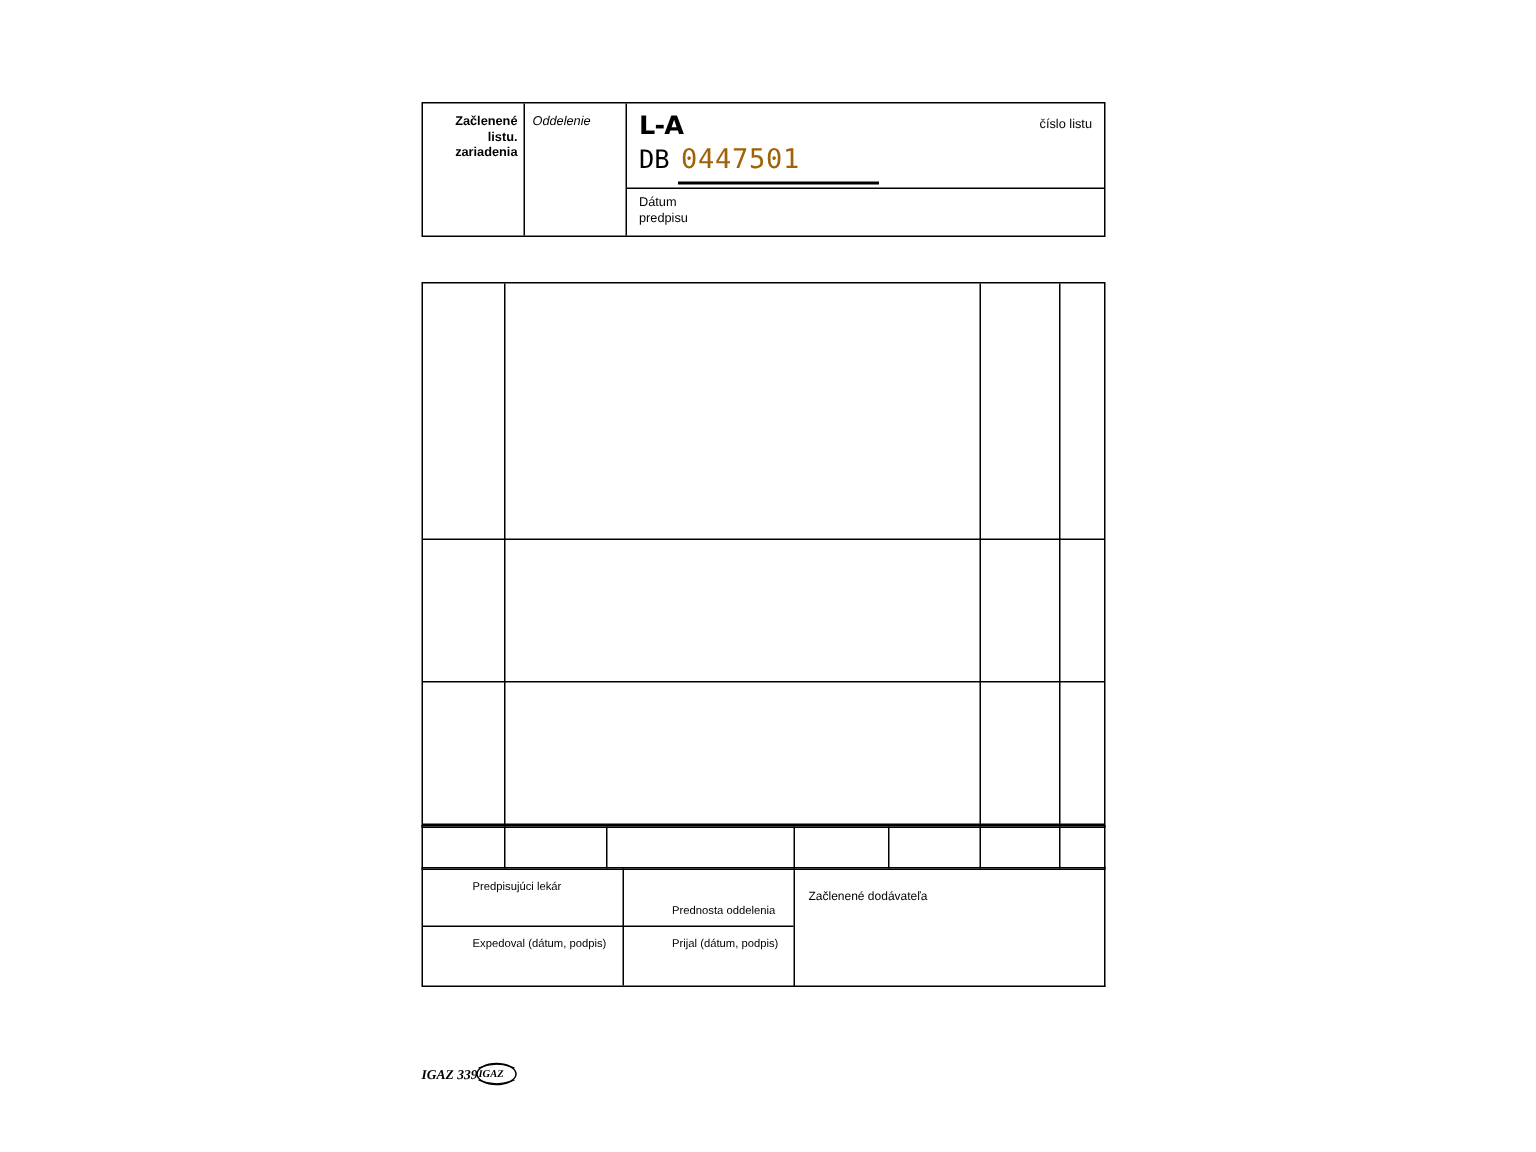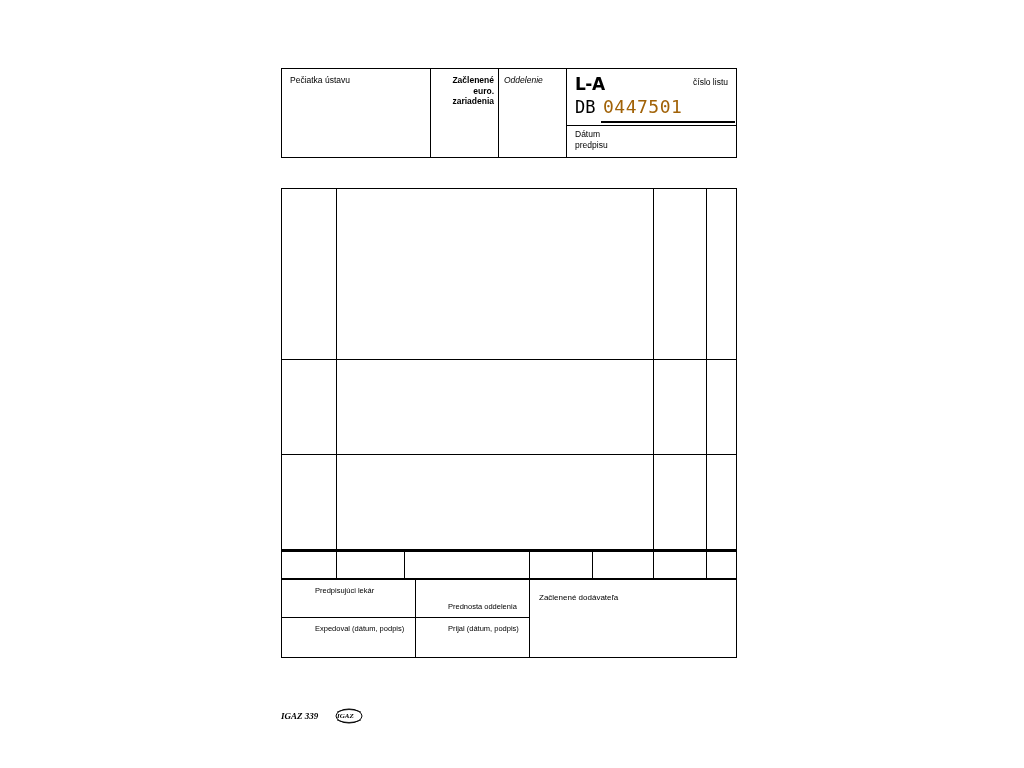--- a/index.html
+++ b/index.html
@@ -263,21 +263,21 @@
     position: absolute;
     left: 281px;
     top: 711px;
     font-size: 9px;
     font-style: italic;
     font-weight: bold;
     font-family: "Liberation Serif", serif;
   }
   #igaz-logo {
     position: absolute;
-    left: 333px;
+    left: 315px;
     top: 706px;
     width: 32px;
     height: 20px;
   }
   #igaz-logo .logo-text {
     position: absolute;
     left: 4px;
     top: 6px;
     font-size: 7px;
     font-style: italic;
@@ -285,27 +285,24 @@
     font-family: "Liberation Serif", serif;
   }
 </style>
 </head>
 <body>
 
 <div id="form-sheet">
 
   <div id="header-band">
 
-    <div id="hdr-stamp" class="cell-text">
-      <span>Pečiatka ústavu</span>
-    </div>
 
     <div id="hdr-zaclenene" class="cell-text">
       <div>Začlenené</div>
-      <div>euro.</div>
+      <div>listu.</div>
       <div>zariadenia</div>
     </div>
 
     <div id="hdr-oddelenie" class="cell-text">
       <span>Oddelenie</span>
     </div>
 
     <div id="hdr-right">
       <div id="hdr-la">L-A</div>
       <div id="hdr-cislo-listu">číslo listu</div>

